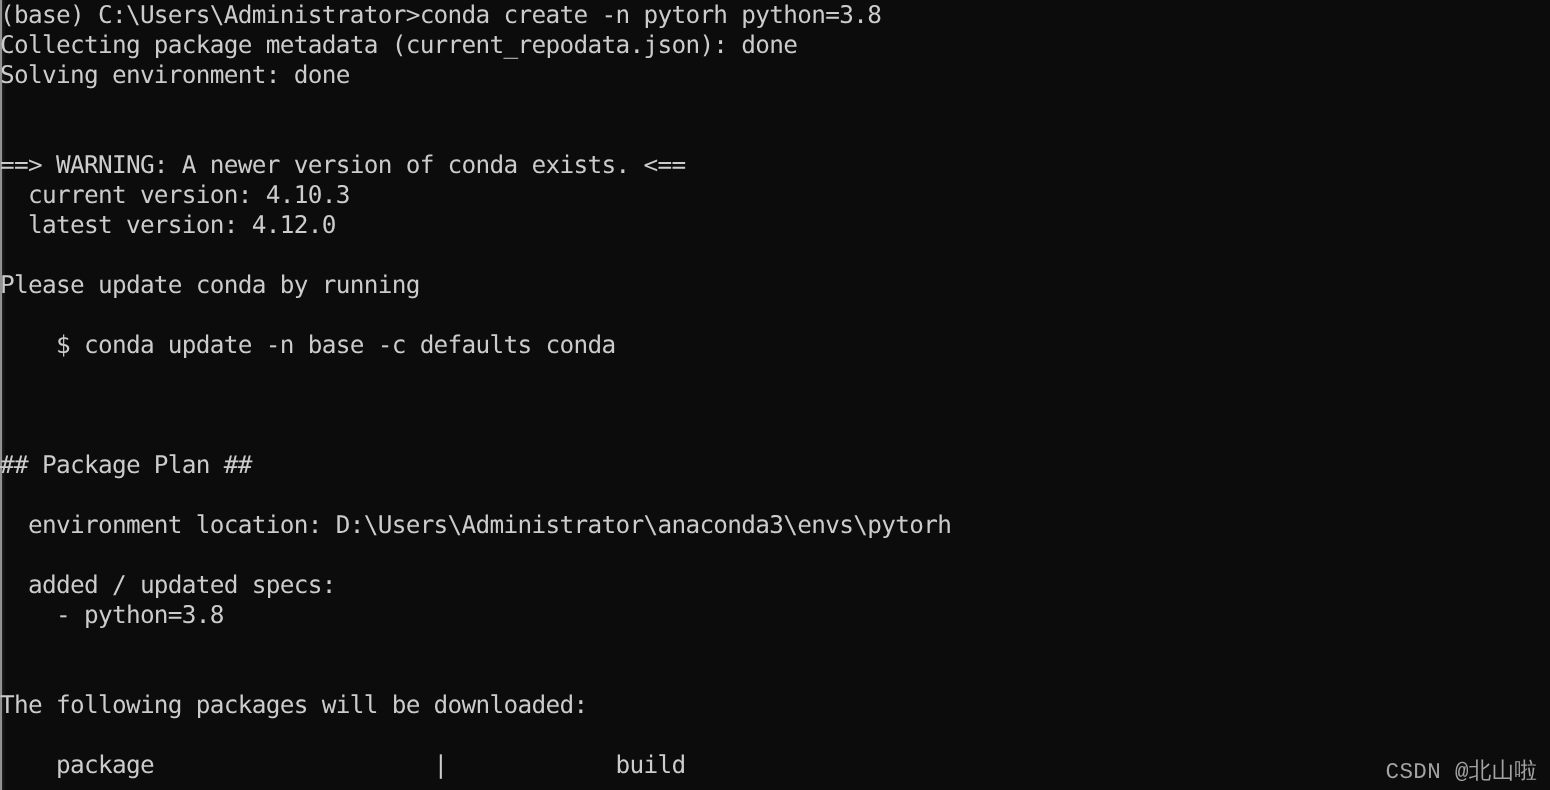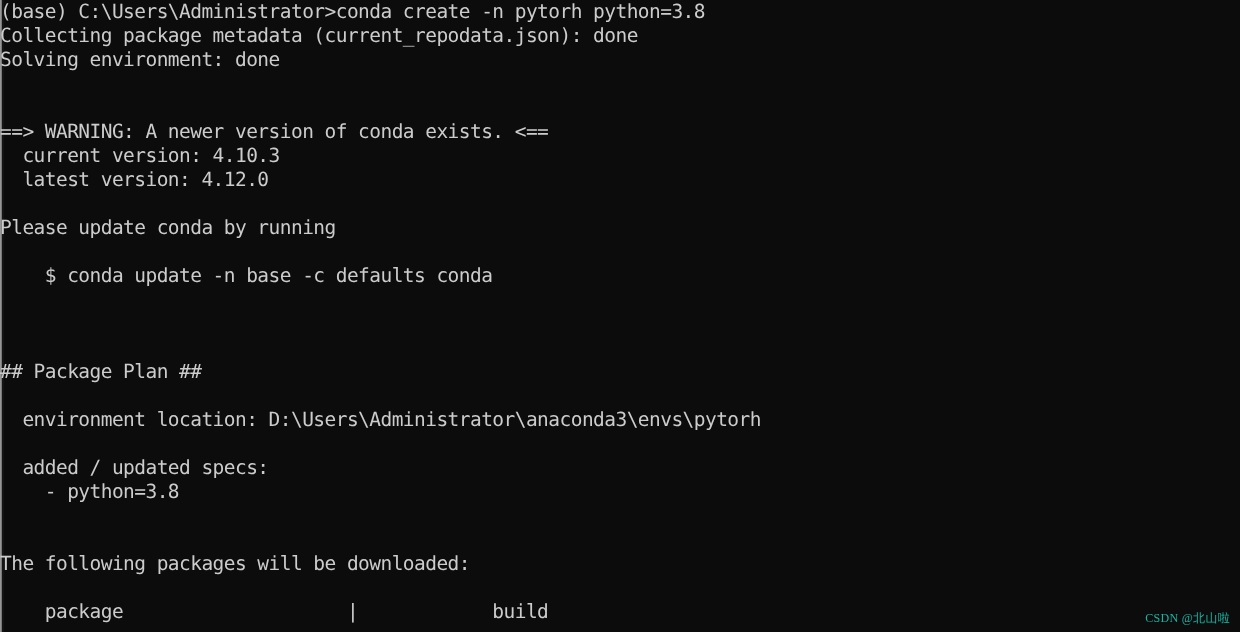--- a/index.html
+++ b/index.html
@@ -57,24 +57,24 @@
     white-space: pre;
     overflow: visible;
   }
   .console-line.blank {
     color: transparent;
   }
   #watermark {
     position: absolute;
     right: 10px;
     bottom: 6px;
-    font-family: Liberation Serif, serif;
-    font-size: 12px;
+    font-family: Liberation Mono, monospace;
+    font-size: 18px;
     line-height: 16px;
-    color: #14b8a6;
+    color: #a3a3a3;
     letter-spacing: .3px;
     white-space: pre;
   }
 </style>
 </head>
 <body>
 
 <div id="terminal-window">
 
   <div id="window-left-edge"></div>

